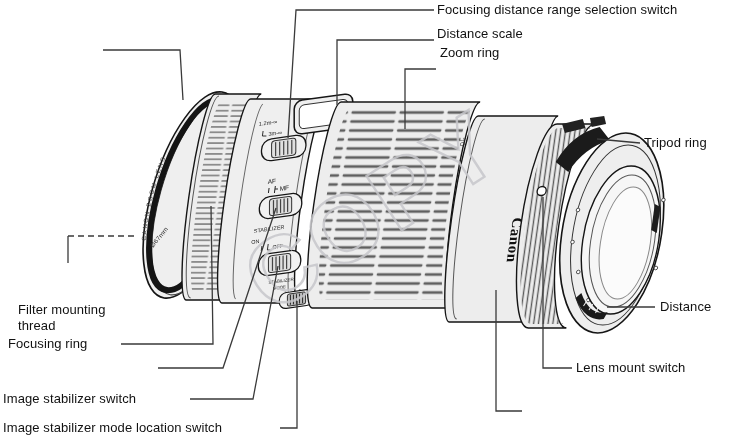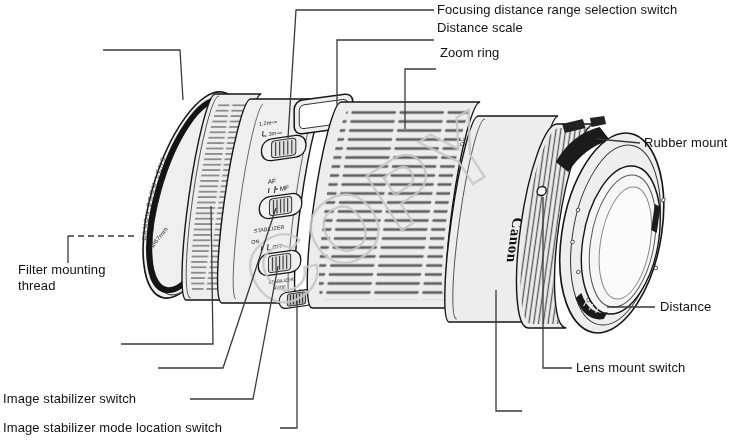--- a/index.html
+++ b/index.html
@@ -5,21 +5,21 @@
   html,body{margin:0;padding:0;background:#fff;}
   #stage{
     position:relative;width:732px;height:441px;background:#fff;overflow:hidden;
     font-family:"Liberation Sans","DejaVu Sans",sans-serif;
   }
   #lens-svg{position:absolute;left:0;top:0;}
   .lbl{
     position:absolute;color:#111;font-size:13px;line-height:1.22;
     white-space:nowrap;letter-spacing:0.1px;
   }
-  .lbl.wrap{white-space:normal;width:122px;}
+  .lbl.wrap{white-space:normal;width:122px;margin-top:40px;}
   svg text{font-family:"Liberation Sans","DejaVu Sans",sans-serif;}
   .brandfont{font-family:"Liberation Serif","DejaVu Serif",serif;font-weight:bold;}
 </style>
 </head>
 <body>
 
 <div id="stage">
 
 <svg id="lens-svg" width="732" height="441" viewBox="0 0 732 441">
   <defs>
@@ -170,21 +170,22 @@
     <path d="M158,368 H223 L276,208"></path>
     <path d="M190,399 H253 L278,266"></path>
     <path d="M280,428 H297 V301"></path>
     <path d="M655,307 H607"></path>
     <path d="M572,368 H543 V197"></path>
     <path d="M522,411 H496 V290"></path>
   </g>
 </svg>
 
   <div class="lbl" style="left:437px;top:2px">Focusing distance range selection switch</div>
-  <div class="lbl" style="left:437px;top:20px">Distance scale</div>
+  <div class="lbl" style="left:437px;top:26px">Distance scale</div>
   <div class="lbl" style="left:440px;top:45px">Zoom ring</div>
-  <div class="lbl" style="left:644px;top:135px">Rubber mount</div>
+  <div class="lbl" style="left:644px;top:135px">Tripod ring</div>
   <div class="lbl wrap" style="left:18px;top:262px">Filter mounting thread</div>
+  <div class="lbl" style="left:8px;top:336px">Focusing ring</div>
   <div class="lbl" style="left:3px;top:391px">Image stabilizer switch</div>
   <div class="lbl" style="left:3px;top:420px">Image stabilizer mode location switch</div>
   <div class="lbl" style="left:660px;top:299px">Distance</div>
   <div class="lbl" style="left:576px;top:360px">Lens mount switch</div>
 </div>
 
 </body></html>

